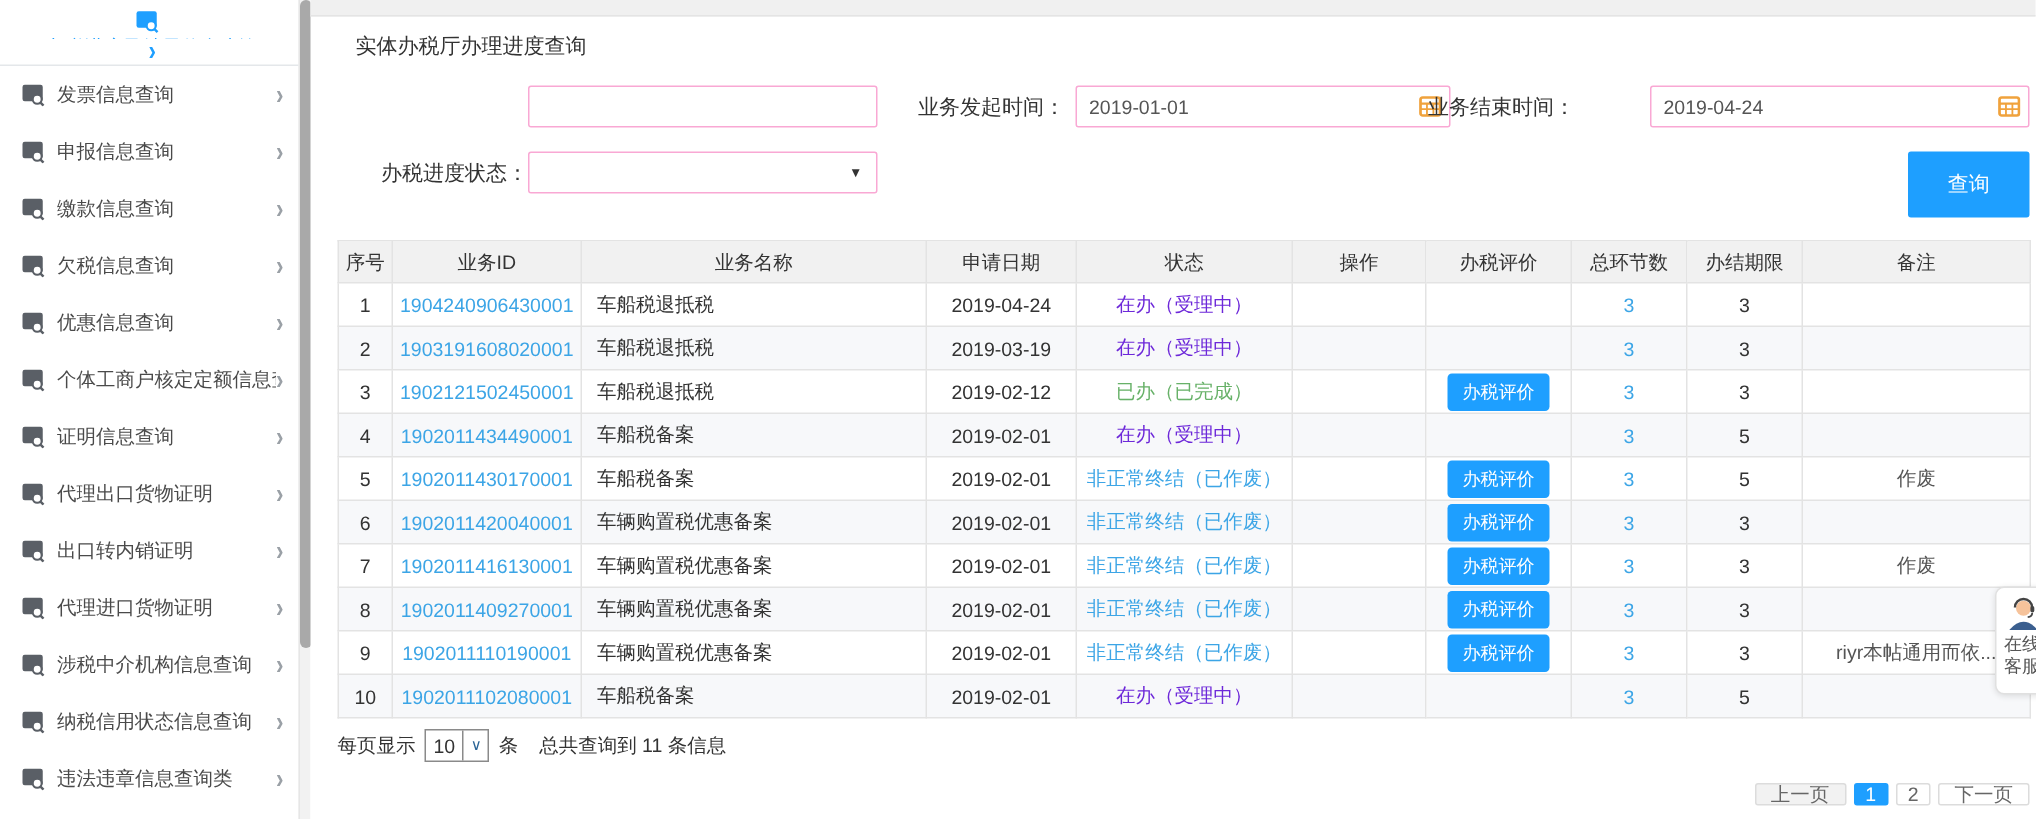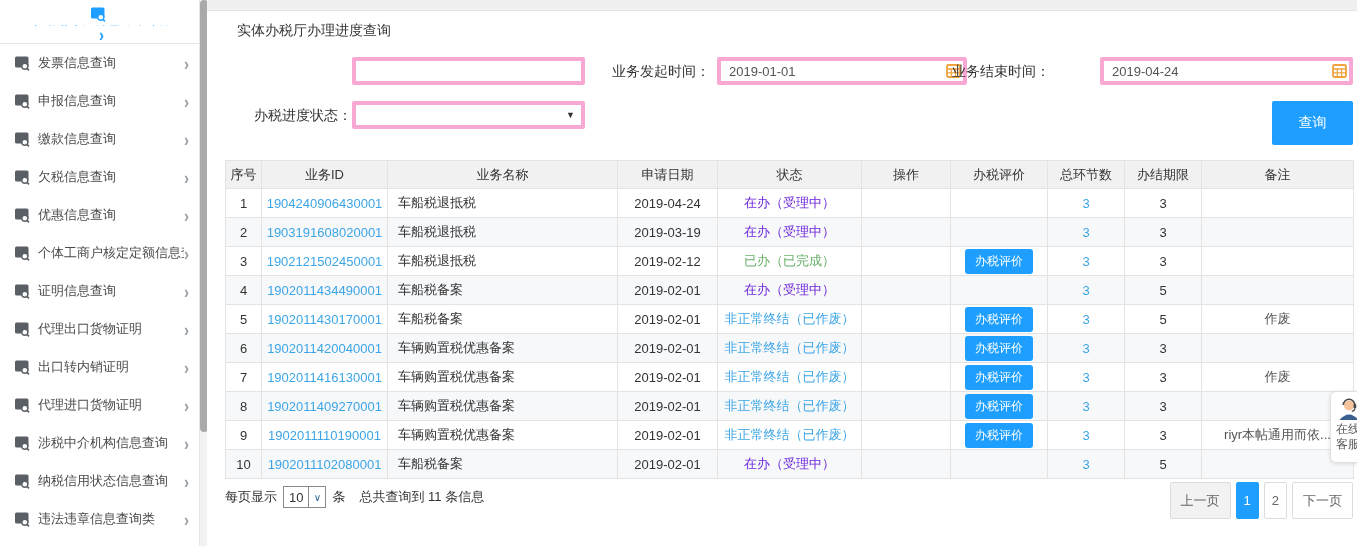--- a/index.html
+++ b/index.html
@@ -22,21 +22,21 @@
   
   .content { position:absolute; left:207px; top:0; width:1150px; height:546px; background:#fff; }
   .topstrip { position:absolute; left:0; top:0; width:1150px; height:11px; background:#f0f0f0; border-bottom:1px solid #e4e4e4; }
 
   .tabs { position:absolute; left:28px; top:16px; display:flex; }
   .tab { font-size:14px; color:#333; padding:6px 2px 9px; margin-right:40px; cursor:pointer; }
   .tab.active { border-bottom:2px solid #1e9fff; }
 
   
   .f-label { position:absolute; font-size:14px; color:#333; line-height:28px; text-align:right; white-space:nowrap; }
-  .f-input { position:absolute; height:28px; border:4px solid #f9a8d4; border-radius:2px; background:#fff;
+  .f-input { position:absolute; height:28px; border:1px solid #f9a8d4; border-radius:2px; background:#fff;
     font-size:13px; color:#555; padding:0 26px 0 8px; font-family:inherit; width:100%; }
   .f-wrap { position:absolute; height:28px; }
   .cal-icon { position:absolute; right:6px; top:6px; width:15px; height:15px; cursor:pointer; }
   .dd-caret { position:absolute; right:10px; top:9px; font-size:9px; color:#333; pointer-events:none; }
   .btn-query { position:absolute; left:1065px; top:101px; width:81px; height:44px; background:#1e9fff; color:#fff;
     border:none; border-radius:2px; font-size:14px; cursor:pointer; font-family:inherit; }
 
   
   table.grid { position:absolute; left:18px; top:160px; width:1128px; border-collapse:collapse; table-layout:fixed;
     font-size:13px; color:#333; }
@@ -57,22 +57,22 @@
 
   
   .pagebar { position:absolute; left:18px; top:482px; width:1128px; height:30px; font-size:13px; color:#333; }
   .pp-left { position:absolute; left:0; top:4px; display:flex; align-items:center; }
   .pp-select { display:inline-flex; align-items:center; border:1px solid #8a8a8a; height:22px; margin:0 6px;
     cursor:pointer; background:#fff; }
   .pp-select .val { padding:0 5px; min-width:20px; }
   .pp-select .arr { width:17px; height:20px; border-left:1px solid #8a8a8a; display:inline-flex; align-items:center;
     justify-content:center; font-size:10px; color:#2a6496; }
   .pp-right { position:absolute; right:0; top:0; display:flex; gap:5px; }
-  .pg-btn { min-width:23px; height:37px; display:inline-flex; align-items:center; justify-content:center;
-    border:1px solid #dcdcdc; background:#fff; color:#666; font-size:13px; padding:0 10px; border-radius:2px; cursor:pointer; }
+  .pg-btn { min-width:23px; height:15px; display:inline-flex; align-items:center; justify-content:center;
+    border:1px solid #dcdcdc; background:#fff; color:#666; font-size:13px; padding:0 10px; border-radius:2px; cursor:pointer;margin-top:40px; }
   .pg-btn.grayed { background:#f2f2f2; }
   .pg-num { padding:0 7px; }
   .pg-num.active { background:#1e9fff; border-color:#1e9fff; color:#fff; }
 
   
   .cs-widget { position:absolute; left:1330px; top:391px; width:56px; height:72px; background:#fff;
     border:1px solid #e0e0e0; border-radius:6px; box-shadow:0 1px 4px rgba(0,0,0,.12);
     display:flex; flex-direction:column; align-items:flex-start; padding:4px 0 0 5px; cursor:pointer; }
   .cs-widget .cs-text { font-size:12px; color:#555; line-height:15px; }
 </style>

